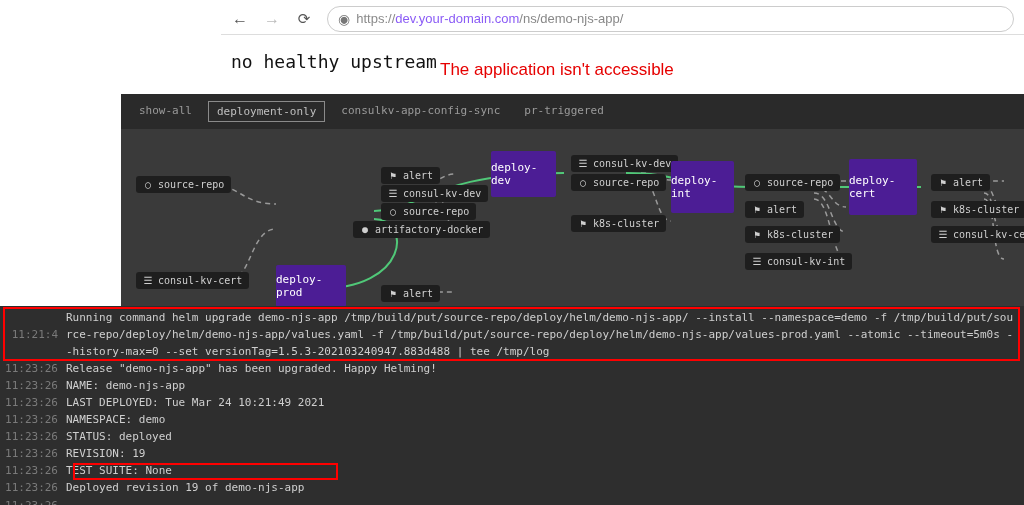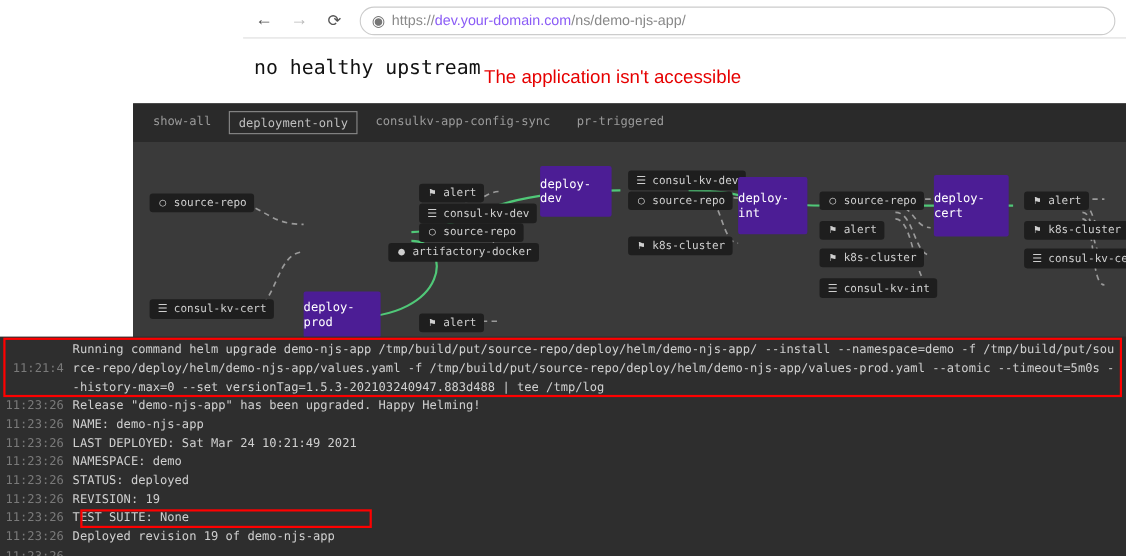--- a/index.html
+++ b/index.html
@@ -190,21 +190,21 @@
   <div class="log-line">
       <div class="ts">11:23:26</div>
       <div class="msg">Release "demo-njs-app" has been upgraded. Happy Helming!</div>
     </div>
   <div class="log-line">
       <div class="ts">11:23:26</div>
       <div class="msg">NAME: demo-njs-app</div>
     </div>
   <div class="log-line">
       <div class="ts">11:23:26</div>
-      <div class="msg">LAST DEPLOYED: Sat Mar 24 10:21:49 2021</div>
+      <div class="msg">LAST DEPLOYED: Tue Mar 24 10:21:49 2021</div>
     </div>
   <div class="log-line">
       <div class="ts">11:23:26</div>
       <div class="msg">NAMESPACE: demo</div>
     </div>
   <div class="log-line">
       <div class="ts">11:23:26</div>
       <div class="msg">STATUS: deployed</div>
     </div>
   <div class="log-line">

